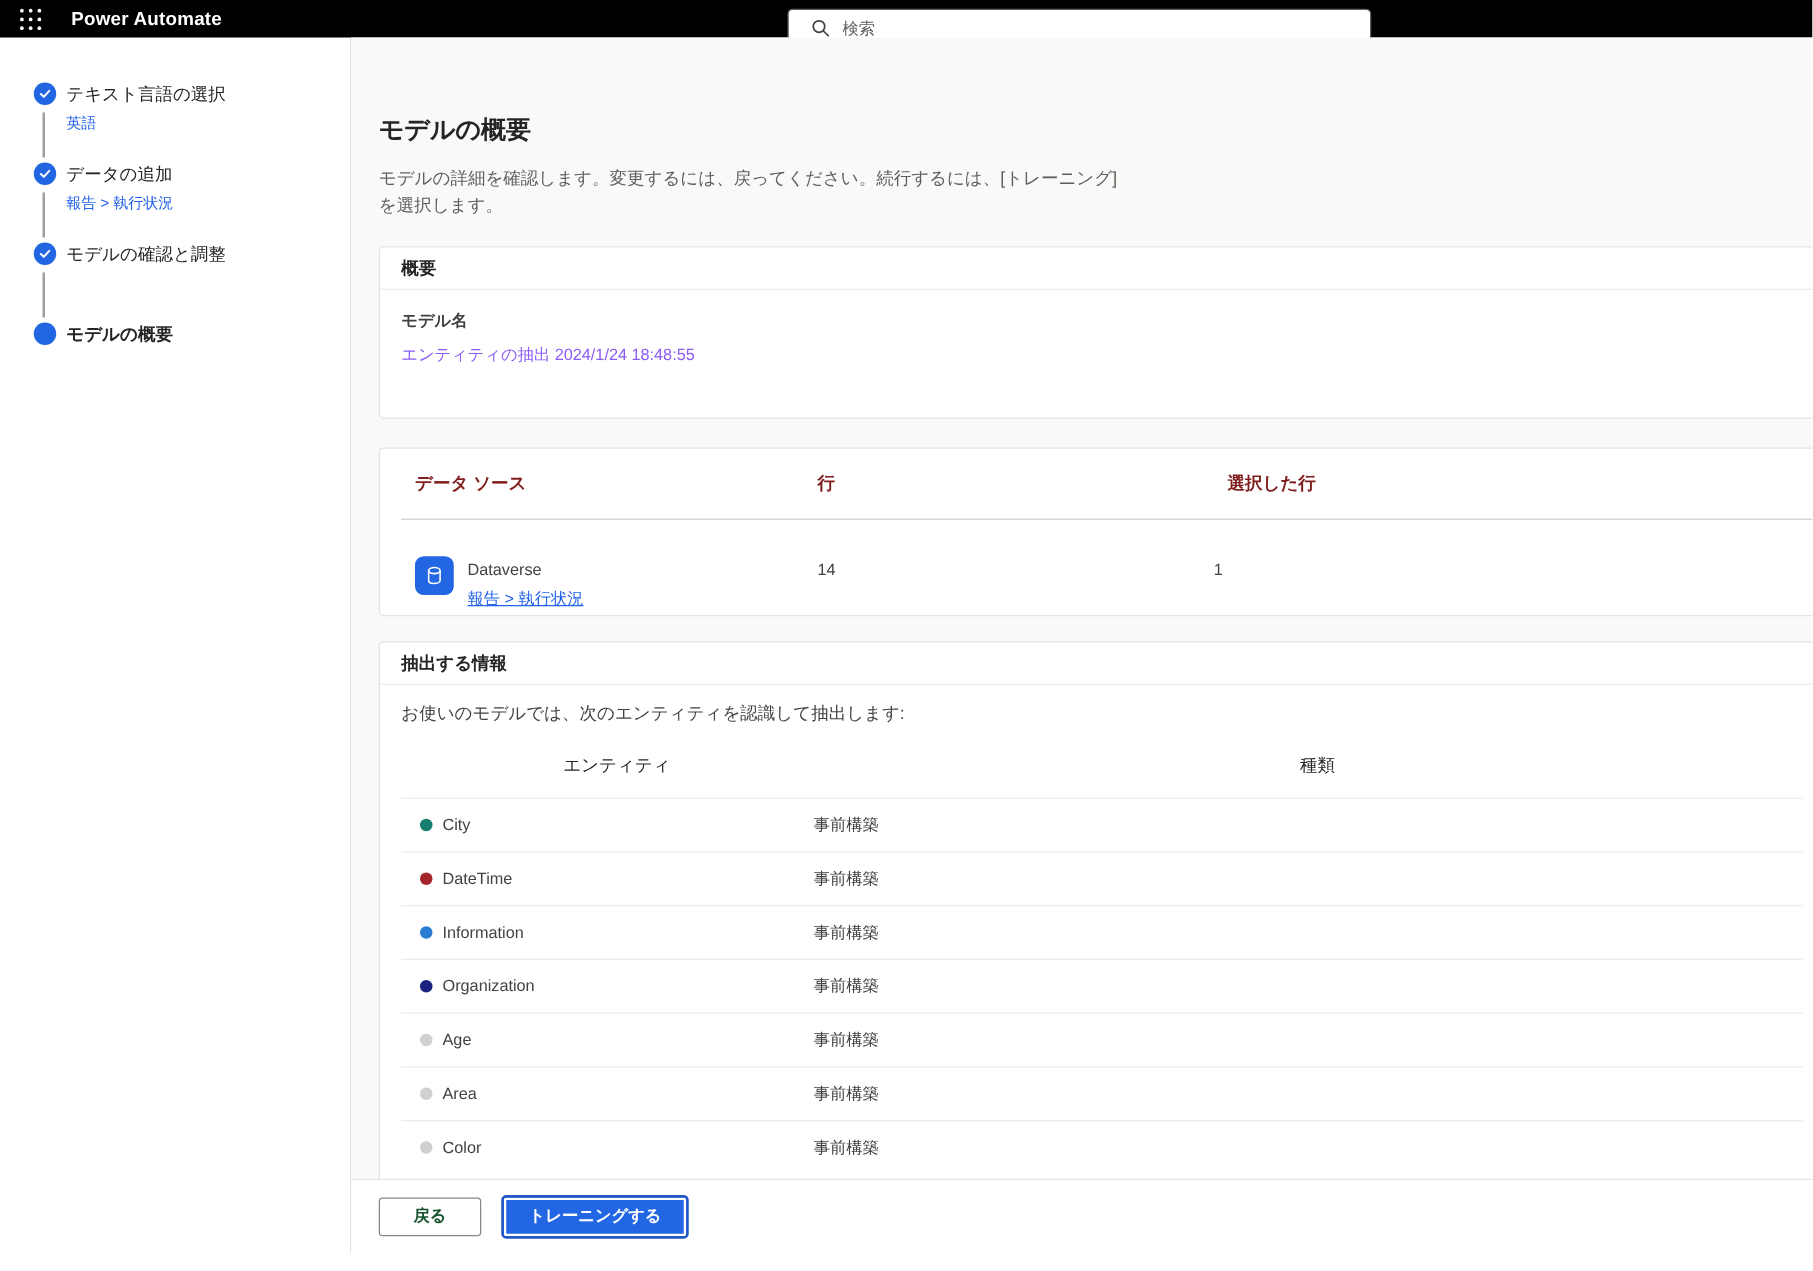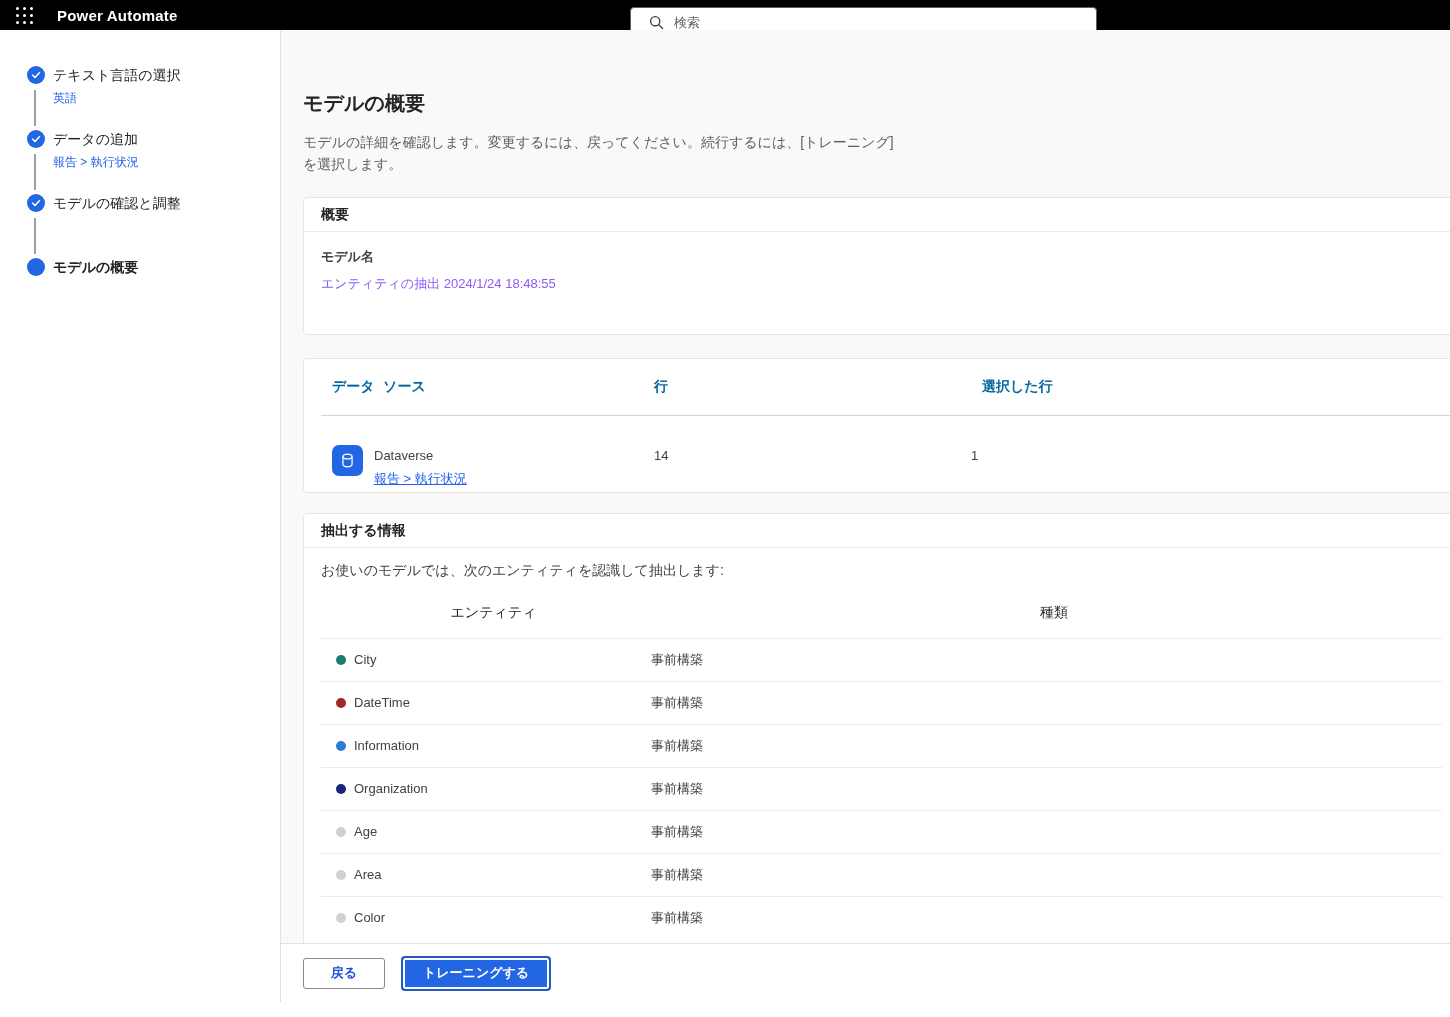--- a/index.html
+++ b/index.html
@@ -44,22 +44,22 @@
     border-bottom:1px solid #edebe9; display:flex; align-items:center; }
 
   .card-overview { margin-top:22px; height:138px; }
   .card-overview .card-body { padding:16px 17px; }
   .field-label { font-size:13px; font-weight:700; color:#404040; }
   .field-value { font-size:13px; color:#8b5cf6; margin-top:9px; }
 
   .card-datasource { margin-top:23px; height:135px; }
   table { border-collapse:collapse; }
   .ds-table { width:calc(100% - 17px); margin-left:17px; table-layout:fixed; }
-  .ds-table th { text-align:left; font-size:14px; font-weight:700; color:#0369a1; height:56px;
-    vertical-align:middle; padding-left:11px; border-bottom:1px solid #d6d4d2;font-family:Liberation Mono, monospace; }
+  .ds-table th { text-align:left; font-size:14px; font-weight:700; color:#7f1d1d; height:56px;
+    vertical-align:middle; padding-left:11px; border-bottom:1px solid #d6d4d2; }
   .ds-table th:nth-child(2), .ds-table td:nth-child(2) { padding-left:0; }
   .ds-table col.c1 { width:333px; } .ds-table col.c2 { width:317px; }
   .ds-table td { vertical-align:top; padding-top:32px; font-size:13px; color:#424242; height:84px; }
   .ds-cell { display:flex; align-items:flex-start; padding-left:11px; }
   .ds-icon { width:31px; height:31px; border-radius:7px; background:#2266E3; display:flex;
     align-items:center; justify-content:center; flex:0 0 31px; margin-top:-3px; }
   .ds-meta { margin-left:11px; display:flex; flex-direction:column; }
   .ds-name { font-size:13px; color:#424242; }
   .ds-link { font-size:13px; color:#2563eb; text-decoration:underline; margin-top:7px; }
 
@@ -73,21 +73,21 @@
     vertical-align:middle; }
   .ent-table td:first-child { padding-left:15px; }
   .ent-name-cell { display:flex; align-items:center; }
   .ent-dot { width:10px; height:10px; border-radius:50%; background:#d2d0ce; flex:0 0 10px; }
   .ent-name { margin-left:8px; }
 
   
   .footer { position:absolute; left:0; right:0; bottom:0; height:59px; background:#fff;
     border-top:1px solid #e5e3e1; display:flex; align-items:center; padding-left:22px; }
   .btn-back { width:82px; height:31px; background:#fff; border:1px solid #8a8886; border-radius:3px;
-    font-size:13px; font-weight:700; color:#1d4ed8; font-family:inherit; cursor:pointer; }
+    font-size:13px; font-weight:700; color:#14532d; font-family:inherit; cursor:pointer; }
   .btn-train { margin-left:16px; height:35px; padding:0 20px; background:#2266E3; color:#fff;
     border:2px solid #2257c4; border-radius:4px; box-shadow:inset 0 0 0 2px #fff;
     font-size:13px; font-weight:700; font-family:inherit; cursor:pointer; }
 </style>
 </head>
 <body>
 
 <header class="topbar">
   <div class="waffle">
     <div class="waffle-grid">

